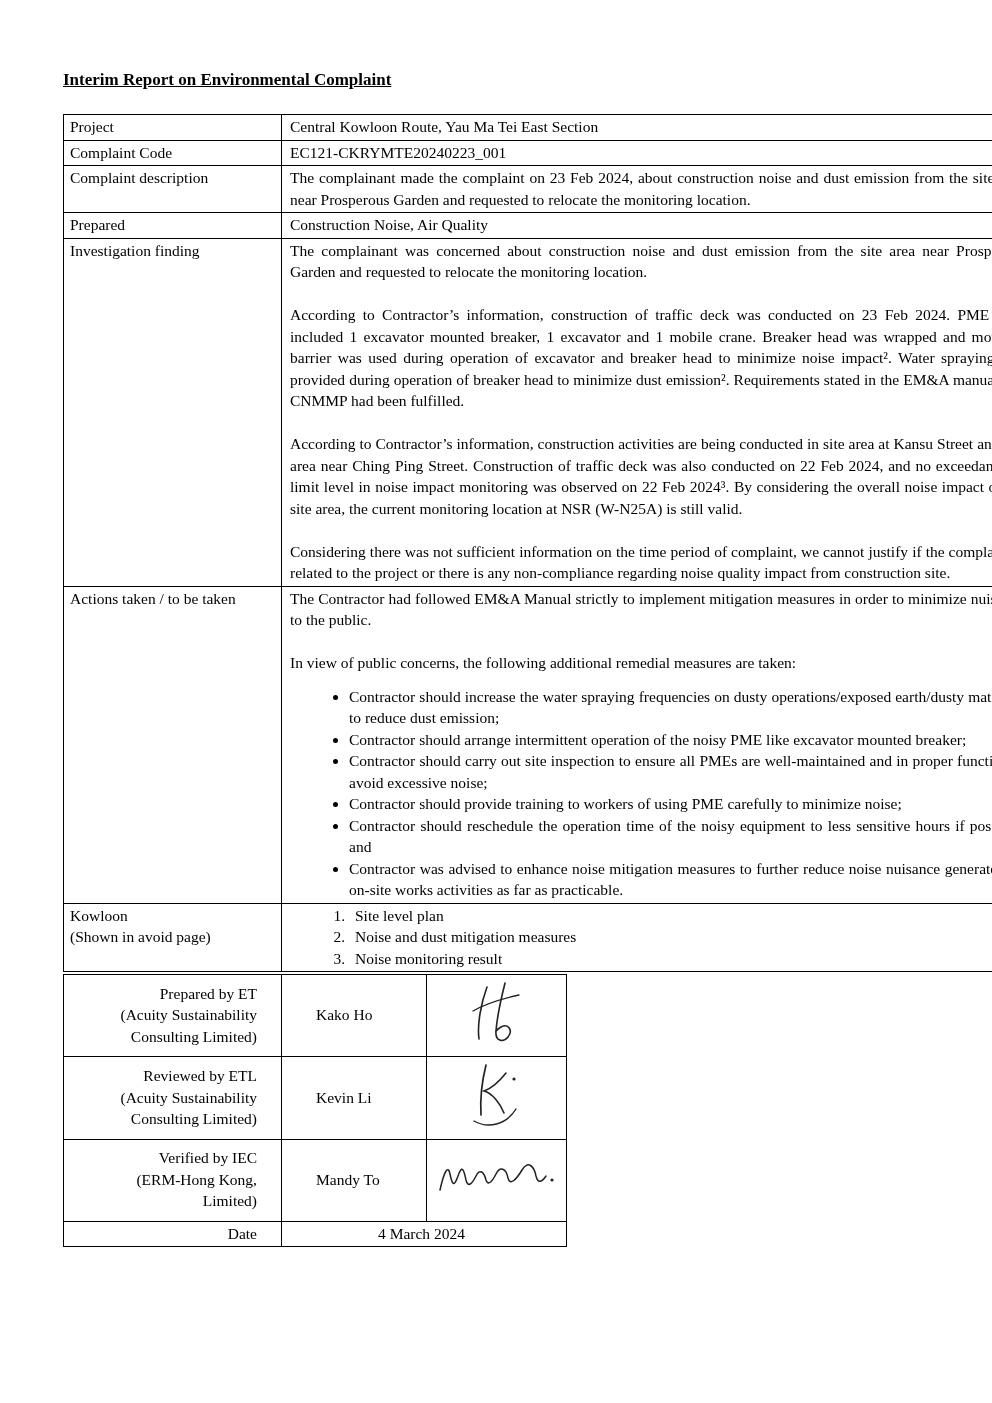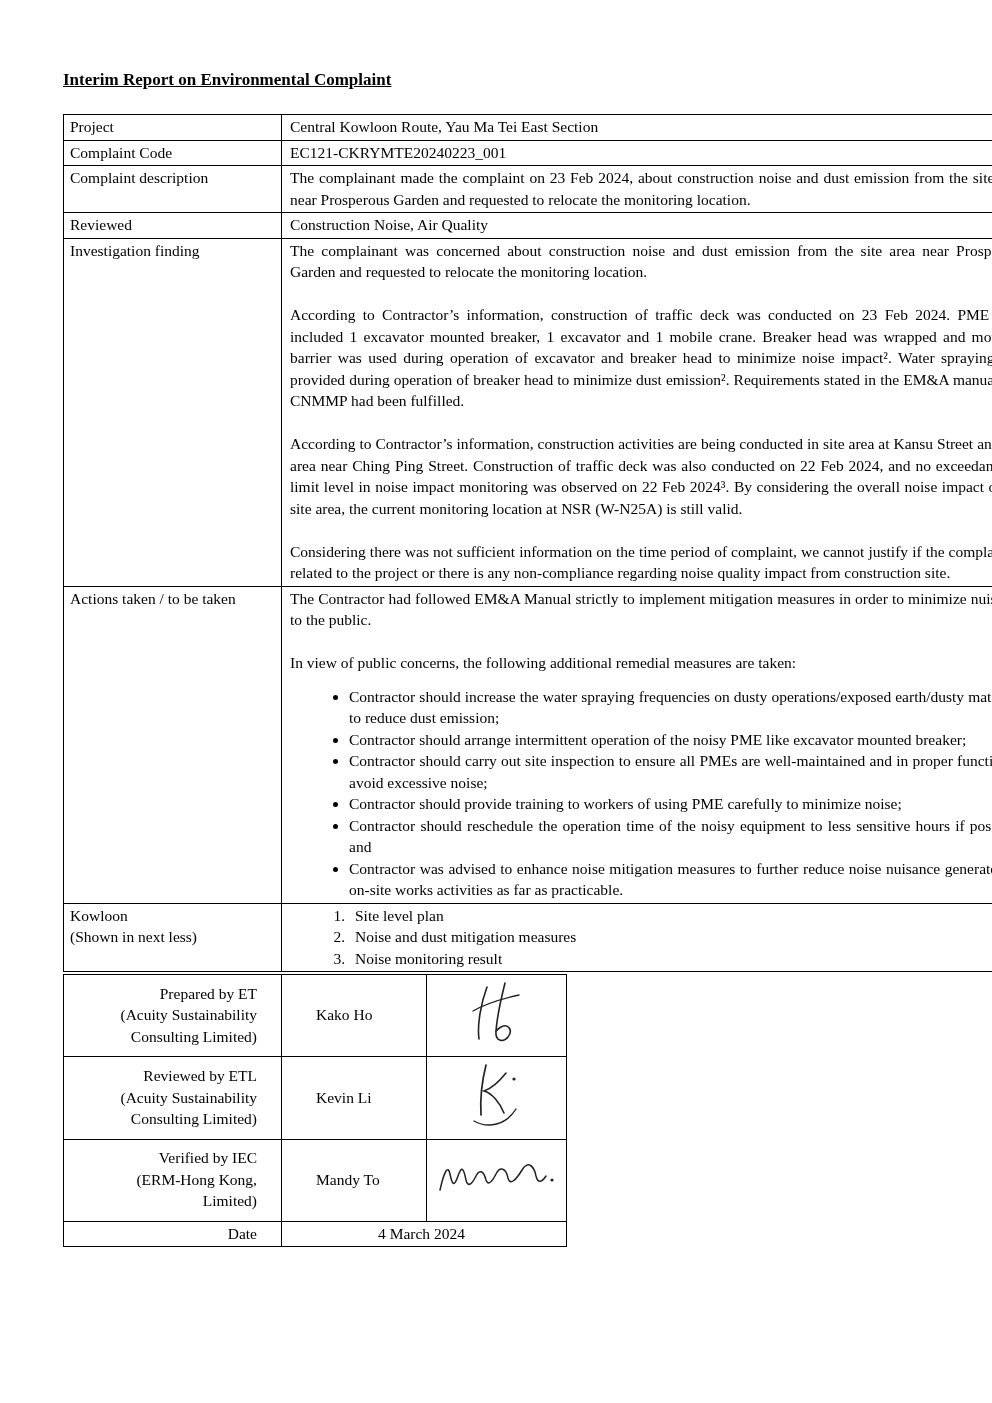--- a/index.html
+++ b/index.html
@@ -93,21 +93,21 @@
       <td class="label-cell">Complaint Code</td>
       <td class="value-cell">EC121-CKRYMTE20240223_001</td>
     </tr>
     <tr>
       <td class="label-cell">Complaint description</td>
       <td class="value-cell">
         <p>The complainant made the complaint on 23 Feb 2024, about construction noise and dust emission from the site area near Prosperous Garden and requested to relocate the monitoring location.</p>
       </td>
     </tr>
     <tr>
-      <td class="label-cell">Reviewed</td>
+      <td class="label-cell">Prepared</td>
       <td class="value-cell">Construction Noise, Air Quality</td>
     </tr>
     <tr>
       <td class="label-cell">Investigation finding</td>
       <td class="value-cell">
         <p>The complainant was concerned about construction noise and dust emission from the site area near Prosperous Garden and requested to relocate the monitoring location.</p>
         <p>According to Contractor’s information, construction of traffic deck was conducted on 23 Feb 2024. PME used included 1 excavator mounted breaker, 1 excavator and 1 mobile crane. Breaker head was wrapped and movable barrier was used during operation of excavator and breaker head to minimize noise impact². Water spraying was provided during operation of breaker head to minimize dust emission². Requirements stated in the EM&amp;A manual and CNMMP had been fulfilled.</p>
         <p>According to Contractor’s information, construction activities are being conducted in site area at Kansu Street and site area near Ching Ping Street. Construction of traffic deck was also conducted on 22 Feb 2024, and no exceedance of limit level in noise impact monitoring was observed on 22 Feb 2024³. By considering the overall noise impact of the site area, the current monitoring location at NSR (W-N25A) is still valid.</p>
         <p>Considering there was not sufficient information on the time period of complaint, we cannot justify if the complaint is related to the project or there is any non-compliance regarding noise quality impact from construction site.</p>
       </td>
@@ -123,21 +123,21 @@
           <li>Contractor should carry out site inspection to ensure all PMEs are well-maintained and in proper function to avoid excessive noise;</li>
           <li>Contractor should provide training to workers of using PME carefully to minimize noise;</li>
           <li>Contractor should reschedule the operation time of the noisy equipment to less sensitive hours if possible; and</li>
           <li>Contractor was advised to enhance noise mitigation measures to further reduce noise nuisance generated by on-site works activities as far as practicable.</li>
         </ul>
       </td>
     </tr>
     <tr>
       <td class="label-cell">
         <div>Kowloon</div>
-        <div>(Shown in next less)</div>
+        <div>(Shown in avoid page)</div>
       </td>
       <td class="value-cell">
         <ol class="remarks-list">
           <li>Site level plan</li>
           <li>Noise and dust mitigation measures</li>
           <li>Noise monitoring result</li>
         </ol>
       </td>
     </tr>
   </tbody>

